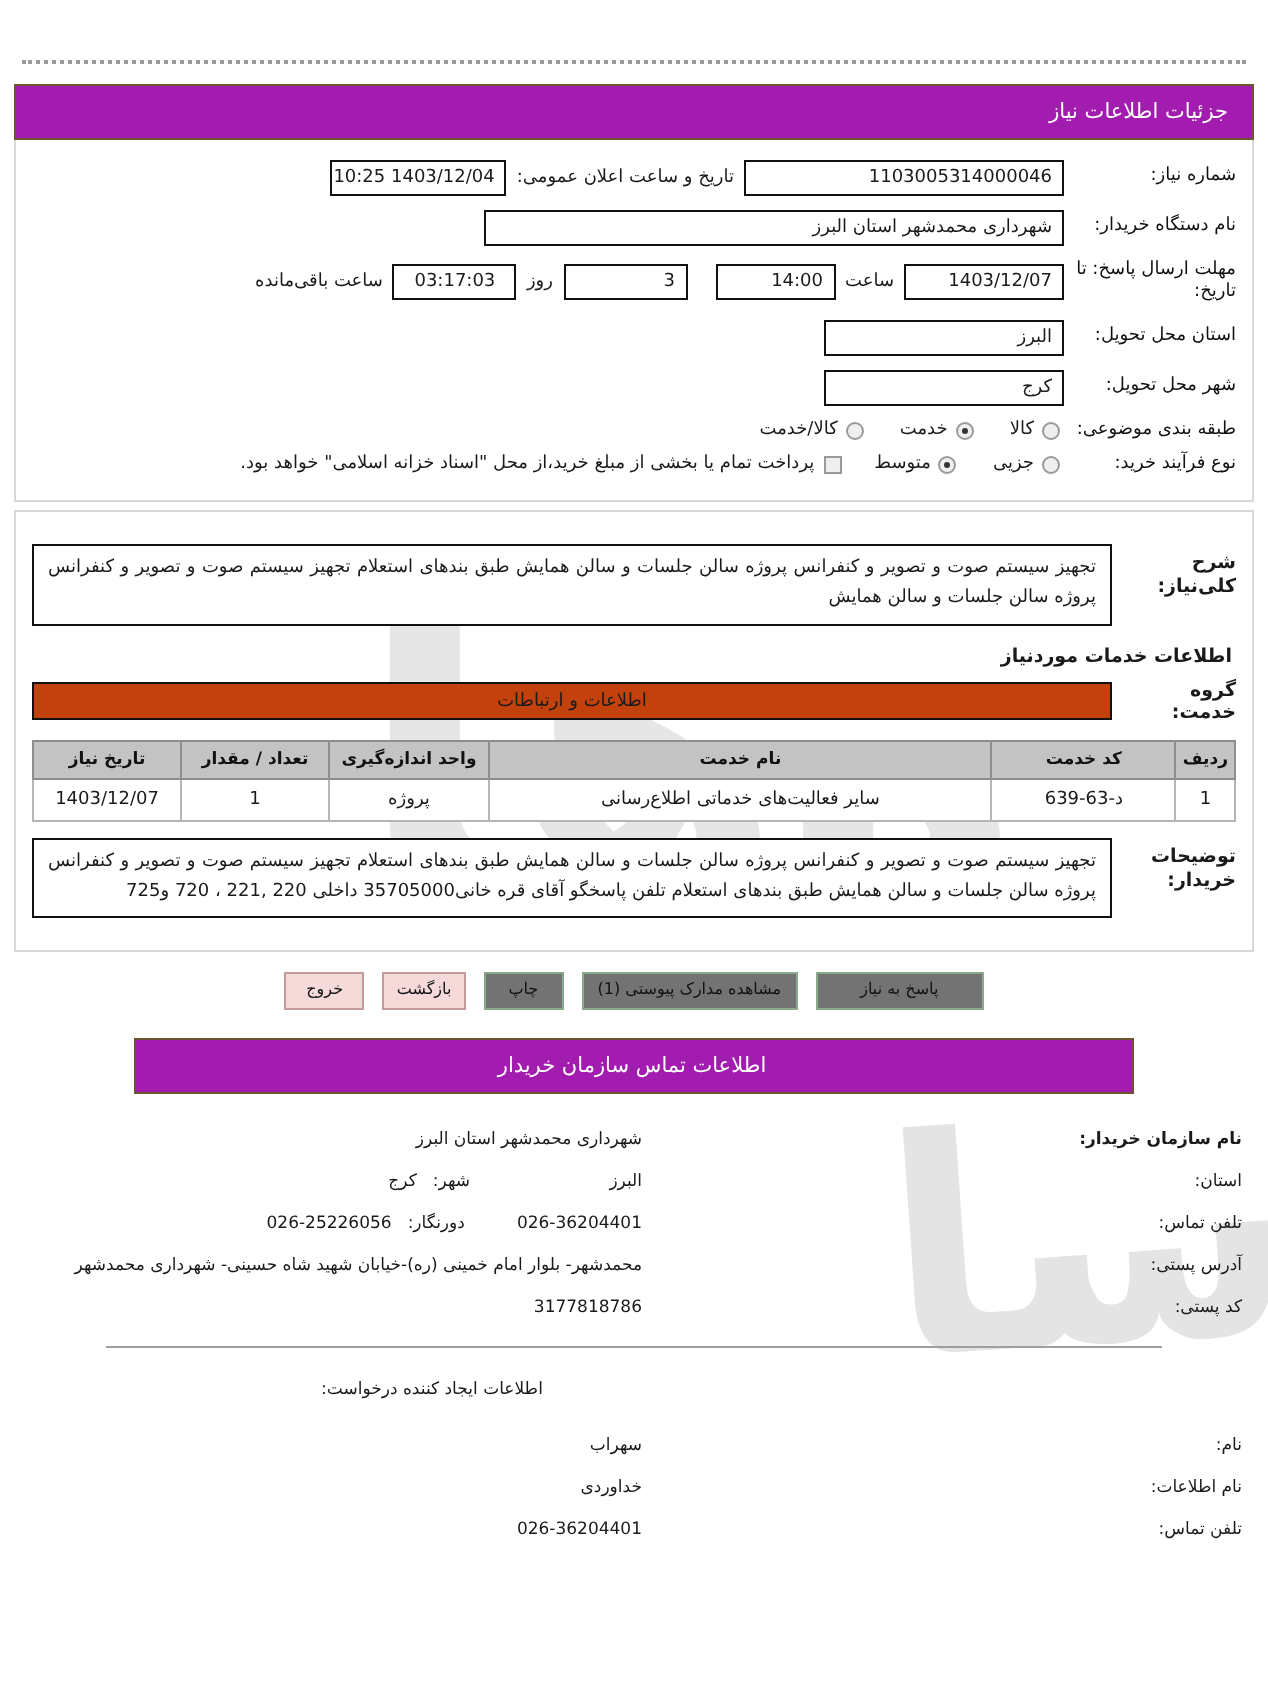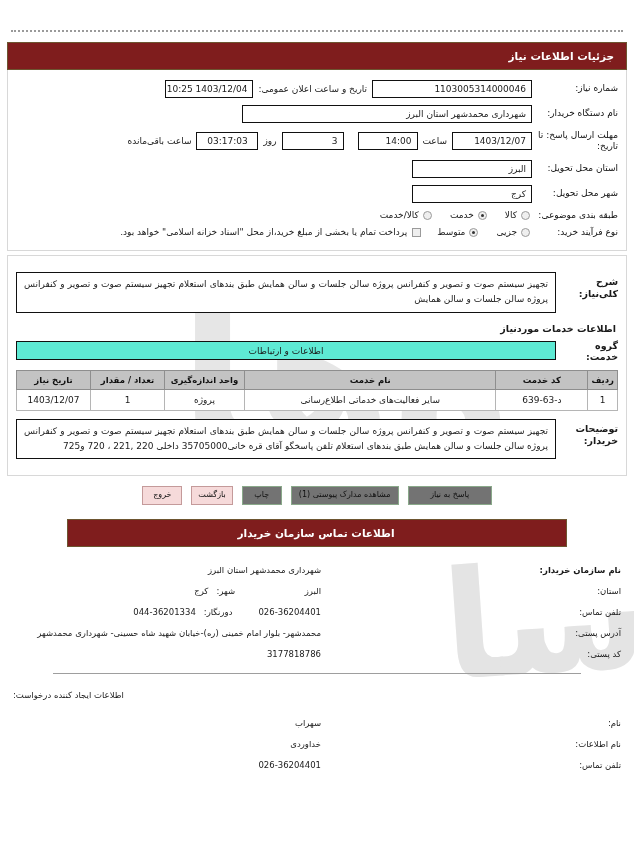--- a/index.html
+++ b/index.html
@@ -51,24 +51,24 @@
 
   
   .dotted-top {
     border-top: 2px dotted #9a9a9a;
     margin: 24px 4px 10px 4px;
     height: 0;
   }
 
   
   .bar {
-    background: #7f1d1d;
+    background: #a21caf;
     color: #ffffff;
     font-size: 10.5px;
-    font-weight: bold;
+    font-weight: normal;
     padding: 7px 12px 7px 10px;
     text-align: right;
     border: 1px solid #6d5530;
   }
   .bar.center { text-align: center; }
 
   
   .panel {
     border: 1px solid #d8d8d8;
     border-top: none;
@@ -193,21 +193,21 @@
     margin: 10px 2px 6px 2px;
   }
   .group-row { display: flex; align-items: center; margin-bottom: 8px; }
   .group-lbl { font-size: 9.5px; font-weight: bold; width: 62px; text-align: right; padding-left: 6px; flex:0 0 auto;}
   .group-fld {
     border: 1px solid #111;
     height: 19px; line-height: 18px;
     font-size: 9px;
     text-align: center;
     flex: 1 1 auto;
-    background: #5eead4;
+    background: #c2410c;
   }
 
   
   table.items {
     width: 100%;
     border-collapse: collapse;
     font-size: 9px;
     margin-bottom: 6px;
   }
   table.items th {
@@ -262,21 +262,21 @@
 
   
   .contact-wrap { margin-top: 16px; padding: 0 6px; }
   .c-row { display: flex; align-items: baseline; font-size: 8.5px; margin-bottom: 11px; }
   .c-lbl { width: 300px; text-align: right; padding-left: 8px; flex: 0 0 auto; font-size: 8.5px; }
   .c-val { flex: 0 0 auto; font-size: 8.5px; min-width: 60px; text-align: right;}
   .c-lbl2 { padding: 0 26px 0 8px; font-size: 8.5px; white-space: nowrap;}
   .c-val2 { font-size: 8.5px; }
   .c-head { font-size: 8.5px; font-weight: bold; text-align: right; width: 300px; padding-left: 8px; }
   .hr-thin { border-top: 1px solid #9e9e9e; margin: 14px 40px 16px 40px; }
-  .sub-title { font-size: 8.5px; text-align: left; margin-right: 202px; margin-bottom: 18px; }
+  .sub-title { font-size: 8.5px; text-align: center; margin-right: 202px; margin-bottom: 18px; }
 </style>
 </head>
 <body>
 
 <div id="page">
 
   <div class="watermark">ه‌ه‍ا</div>
   <div class="watermark2">سا</div>
 
   <div class="content">
@@ -424,21 +424,21 @@
         <div class="c-lbl">استان:</div>
         <div class="c-val">البرز</div>
         <div class="c-lbl2">شهر:</div>
         <div class="c-val2">کرج</div>
       </div>
 
       <div class="c-row">
         <div class="c-lbl">تلفن تماس:</div>
         <div class="c-val">026-36204401</div>
         <div class="c-lbl2">دورنگار:</div>
-        <div class="c-val2">044-36201334</div>
+        <div class="c-val2">026-25226056</div>
       </div>
 
       <div class="c-row">
         <div class="c-lbl">آدرس پستی:</div>
         <div class="c-val2">محمدشهر- بلوار امام خمینی (ره)-خیابان شهید شاه حسینی- شهرداری محمدشهر</div>
       </div>
 
       <div class="c-row">
         <div class="c-lbl">کد پستی:</div>
         <div class="c-val">3177818786</div>

